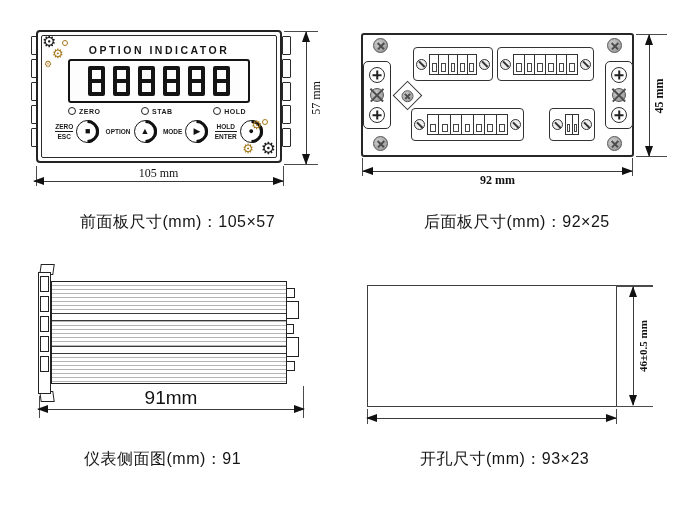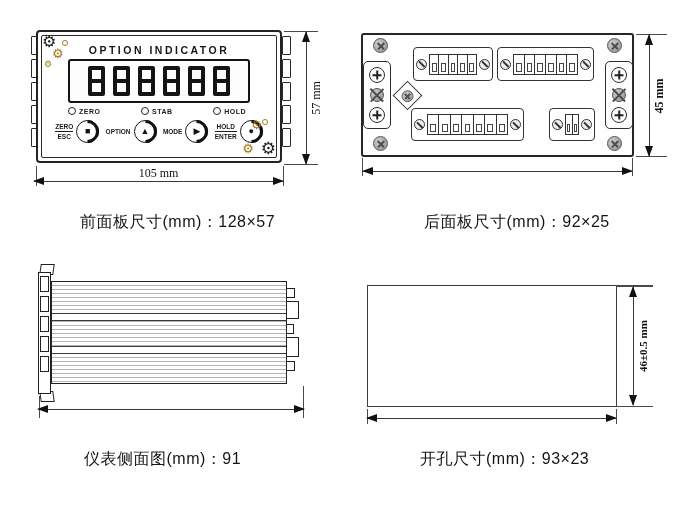--- a/index.html
+++ b/index.html
@@ -239,21 +239,21 @@
       <span class="dlabel above">105 mm</span>
     </div>
     <i class="ext" style="left:284px;top:31px;width:34px;height:1px;"></i>
     <i class="ext" style="left:284px;top:164px;width:34px;height:1px;"></i>
     <div class="dimv" style="left:299px;top:31px;width:14px;height:134px;">
       <i class="dline"></i>
       <i class="arr-u"></i>
       <i class="arr-d"></i>
       <span class="dlabel" style="font-size:12px;">57 mm</span>
     </div>
-    <div class="caption" style="left:80px;top:212px;">前面板尺寸(mm)：128×57</div>
+    <div class="caption" style="left:80px;top:212px;">前面板尺寸(mm)：105×57</div>
   </div>
 
   <div class="abs">
     <div class="bp-body"></div>
 
     <i class="screwx" style="left:373px;top:38px;width:15px;height:15px;"></i>
     <i class="screwx" style="left:607px;top:38px;width:15px;height:15px;"></i>
     <i class="screwx" style="left:373px;top:136px;width:15px;height:15px;"></i>
     <i class="screwx" style="left:607px;top:136px;width:15px;height:15px;"></i>
 
@@ -316,20 +316,21 @@
         </span>
       <i class="slot"></i>
     </div>
 
     <i class="ext" style="left:362px;top:158px;width:1px;height:18px;"></i>
     <i class="ext" style="left:632px;top:158px;width:1px;height:18px;"></i>
     <div class="dimh" style="left:362px;top:158px;width:271px;height:26px;">
       <i class="dline"></i>
       <i class="arr-l"></i>
       <i class="arr-r"></i>
+      <span class="dlabel below bold">92 mm</span>
     </div>
     <i class="ext" style="left:636px;top:34px;width:31px;height:1px;"></i>
     <i class="ext" style="left:636px;top:156px;width:31px;height:1px;"></i>
     <div class="dimv" style="left:642px;top:34px;width:14px;height:123px;">
       <i class="dline"></i>
       <i class="arr-u"></i>
       <i class="arr-d"></i>
       <span class="dlabel bold" style="font-size:12px;">45 mm</span>
     </div>
     <div class="caption" style="left:424px;top:212px;">后面板尺寸(mm)：92×25</div>
@@ -354,20 +355,21 @@
     <i class="sv-tab" style="left:286px;top:324px;width:8px;height:10px;"></i>
     <i class="sv-tab" style="left:286px;top:337px;width:13px;height:20px;"></i>
     <i class="sv-tab" style="left:286px;top:361px;width:9px;height:10px;"></i>
 
     <i class="ext" style="left:39px;top:396px;width:1px;height:22px;"></i>
     <i class="ext" style="left:303px;top:386px;width:1px;height:32px;"></i>
     <div class="dimh" style="left:37px;top:394px;width:268px;height:30px;">
       <i class="dline"></i>
       <i class="arr-l"></i>
       <i class="arr-r"></i>
+      <span class="dlabel above big-sans">91mm</span>
     </div>
     <div class="caption" style="left:84px;top:449px;">仪表侧面图(mm)：91</div>
   </div>
 
   <div class="abs">
     <div class="cut-rect"></div>
     <i class="ext" style="left:616px;top:285px;width:37px;height:1.5px;"></i>
     <i class="ext" style="left:616px;top:405.5px;width:37px;height:1.5px;"></i>
     <div class="dimv" style="left:626px;top:286px;width:14px;height:120px;">
       <i class="dline"></i>

